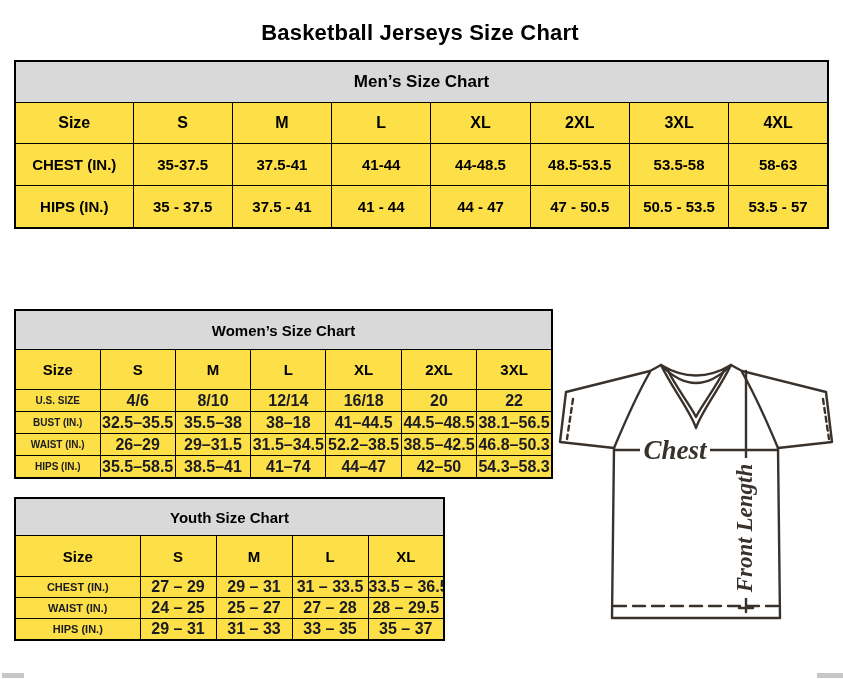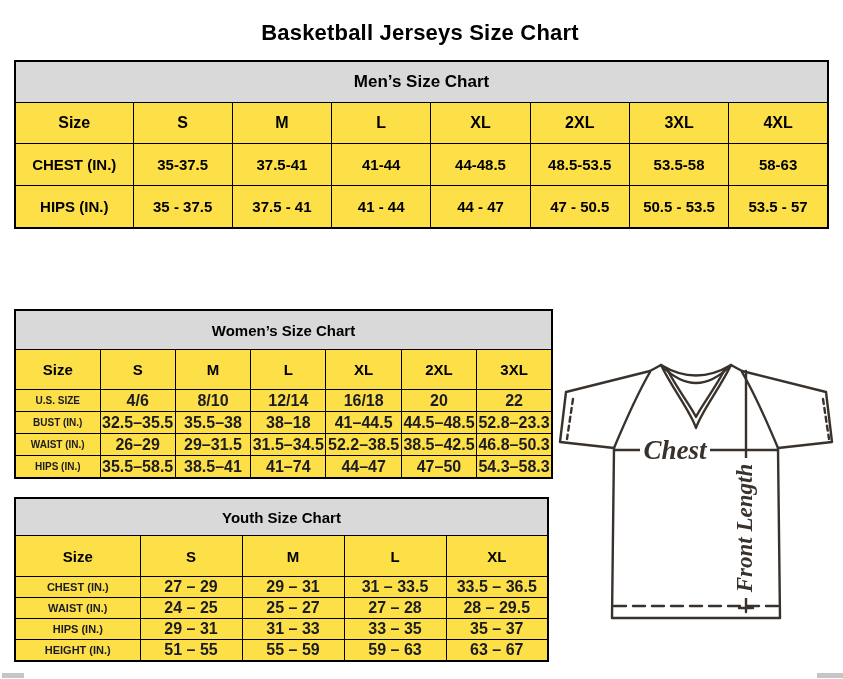--- a/index.html
+++ b/index.html
@@ -27,21 +27,21 @@
   #men .tbl-title{height:40px;font-size:17px;}
   #men .size-row th{height:40px;font-size:16px;}
   #men .data-row th, #men .data-row td{height:41px;font-size:15px;font-weight:bold;}
   
   #women{left:14px;top:309px;width:539px;}
   #women .tbl-title{height:38px;font-size:15px;}
   #women .size-row th{height:39px;font-size:15px;}
   #women .data-row th{height:21px;font-size:10px;font-weight:bold;color:#1b1b24;}
   #women .data-row td{height:21px;font-size:16px;font-weight:bold;color:#1b1b24;}
   
-  #youth{left:14px;top:497px;width:535px;padding-left:20px;}
+  #youth{left:14px;top:497px;width:431px;padding-left:20px;}
   #youth .tbl-title{height:36px;font-size:15px;}
   #youth .size-row th{height:40px;font-size:15px;}
   #youth .data-row th{height:20px;font-size:11px;font-weight:bold;color:#1b1b24;}
   #youth .data-row td{height:20px;font-size:16px;font-weight:bold;color:#1b1b24;}
   
   #jersey{position:absolute;left:556px;top:360px;}
   #jersey text{
     font-family:"Liberation Serif","DejaVu Serif",serif;
     font-weight:bold;font-style:italic;fill:#39322c;
   }
@@ -135,38 +135,38 @@
     <td>20</td>
     <td>22</td>
   </tr>
   <tr class="data-row">
     <th>BUST (IN.)</th>
     <td>32.5–35.5</td>
     <td>35.5–38</td>
     <td>38–18</td>
     <td>41–44.5</td>
     <td>44.5–48.5</td>
-    <td>52.8–23.3</td>
+    <td>38.1–56.5</td>
   </tr>
   <tr class="data-row">
     <th>WAIST (IN.)</th>
     <td>26–29</td>
     <td>29–31.5</td>
     <td>31.5–34.5</td>
     <td>52.2–38.5</td>
     <td>38.5–42.5</td>
     <td>46.8–50.3</td>
   </tr>
   <tr class="data-row">
     <th>HIPS (IN.)</th>
     <td>35.5–58.5</td>
     <td>38.5–41</td>
     <td>41–74</td>
     <td>44–47</td>
-    <td>47–50</td>
+    <td>42–50</td>
     <td>54.3–58.3</td>
   </tr>
 </tbody>
   </table>
 
 <table id="youth">
   <colgroup>
       <col style="width:125px">
       <col>
       <col>
@@ -198,27 +198,20 @@
     <td>27 – 28</td>
     <td>28 – 29.5</td>
   </tr>
   <tr class="data-row">
     <th>HIPS (IN.)</th>
     <td>29 – 31</td>
     <td>31 – 33</td>
     <td>33 – 35</td>
     <td>35 – 37</td>
   </tr>
-  <tr class="data-row">
-    <th>HEIGHT (IN.)</th>
-    <td>51 – 55</td>
-    <td>55 – 59</td>
-    <td>59 – 63</td>
-    <td>63 – 67</td>
-  </tr>
 </tbody>
   </table>
 
 <svg id="jersey" width="284" height="268" viewBox="0 0 284 268">
   <g fill="none" stroke="#39322c" stroke-width="2.4" stroke-linejoin="round" stroke-linecap="round">
 
     <path d="M105,5 L94,11 L10,32 L4,82 L58,88 L56,258 L224,258 L222,88 L276,82 L270,32 L186,11 L175,5"></path>
 
     <path d="M105,5 Q140,26 175,5"></path>
     <path d="M106,6 Q140,40 174,6"></path>

